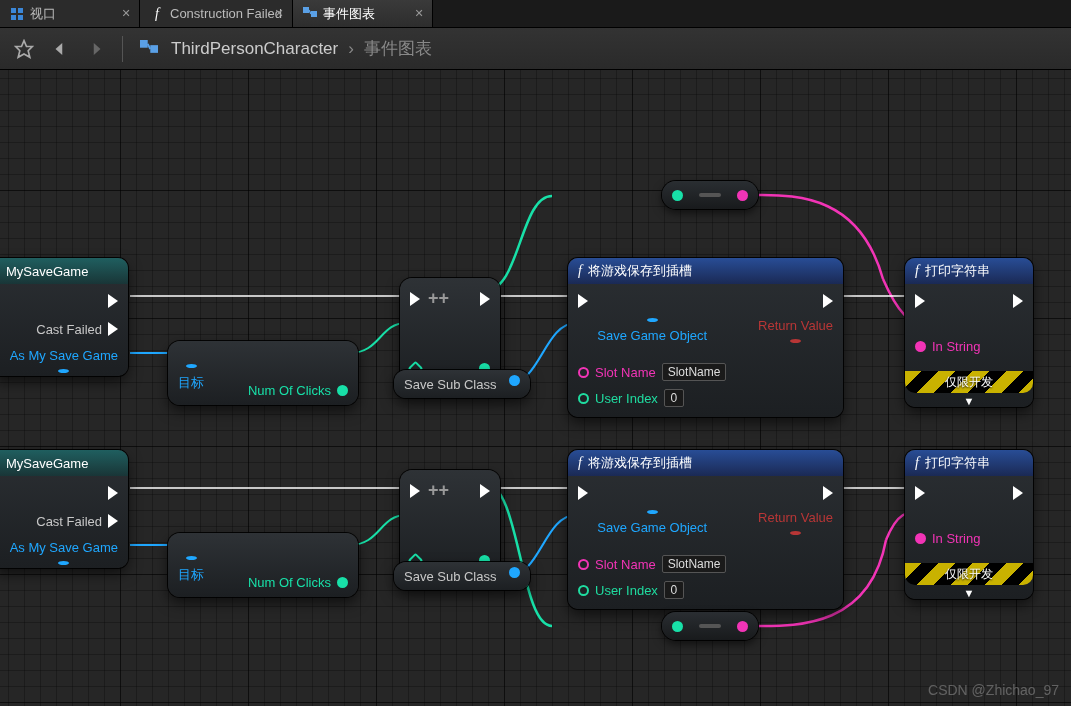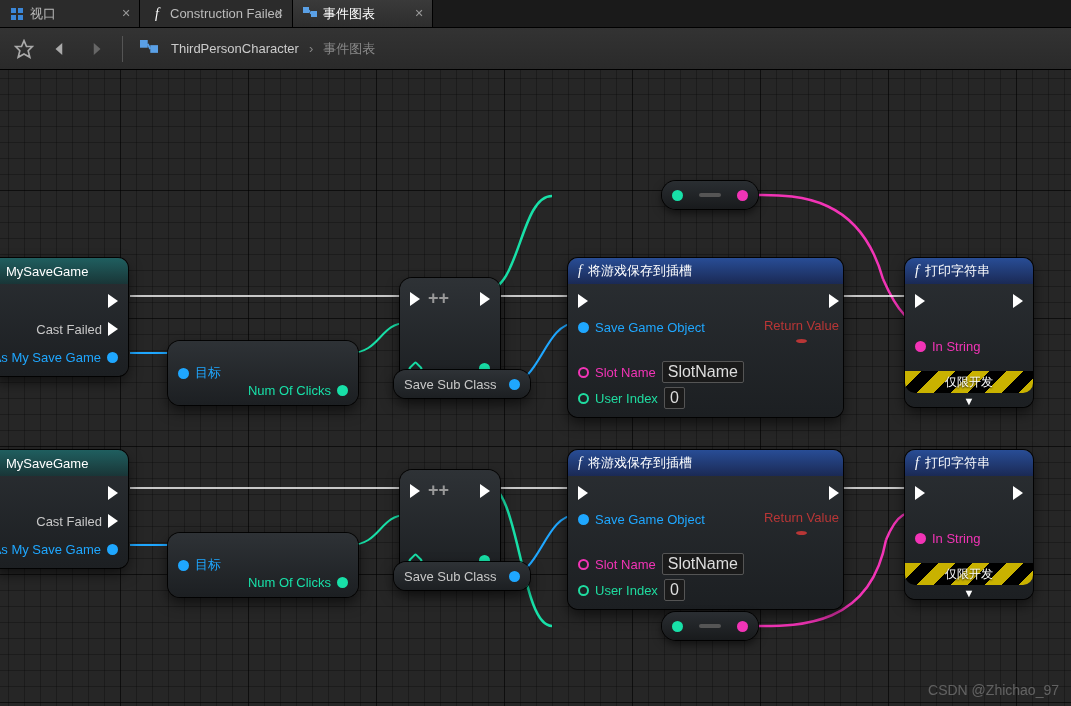--- a/index.html
+++ b/index.html
@@ -9,21 +9,21 @@
   .tabbar { height: 28px; background: #1a1a1a; display: flex; align-items: stretch; border-bottom: 1px solid #000; }
   .tab { display: flex; align-items: center; gap: 6px; padding: 0 10px; background: #2b2b2b; border-right: 1px solid #000; color: #bbb; min-width: 140px; position: relative; }
   .tab.active { background: linear-gradient(#3a3a3a,#2d2d2d); color: #fff; }
   .tab .close { position: absolute; right: 6px; top: 6px; width: 14px; height: 14px; color: #999; font-size: 11px; display:flex;align-items:center;justify-content:center;}
   .tab-icon { width: 14px; height: 14px; display:flex;align-items:center;justify-content:center; }
 
   
   .toolbar { height: 42px; background: linear-gradient(#333,#2a2a2a); display:flex; align-items:center; gap:8px; padding: 0 10px; border-bottom:1px solid #000; }
   .tbbtn { width: 28px; height: 28px; display:flex;align-items:center;justify-content:center; color:#888; }
   .tbdiv { width:1px; height:26px; background:#555; margin: 0 4px;}
-  .crumb { display:flex; align-items:center; gap:10px; color:#ccc; font-size:13px;}
+  .crumb { display:flex; align-items:center; gap:10px; color:#ccc; font-size:17px;}
   .crumb .cur { color:#888; }
   .crumb .sep { color:#888; }
 
   
   .canvas { position:absolute; left:0; top:70px; right:0; bottom:0;
     background-color:#262626;
     background-image:
       linear-gradient(rgba(0,0,0,0.5) 1px, transparent 1px),
       linear-gradient(90deg, rgba(0,0,0,0.5) 1px, transparent 1px),
       linear-gradient(rgba(0,0,0,0.25) 1px, transparent 1px),
@@ -40,22 +40,22 @@
     background: linear-gradient(rgba(40,80,160,0.9), rgba(20,40,100,0.7)); }
   .node .body { padding:8px 10px 10px; display:flex; gap:20px; }
   .col { display:flex; flex-direction:column; gap:8px; }
   .col.r { align-items:flex-end; }
   .pin { display:flex; align-items:center; gap:6px; height:18px; white-space:nowrap;}
   .pin .dot { width:11px; height:11px; border-radius:50%; border:2px solid; background:transparent;}
   .pin .dot.fill { background:currentColor; }
   .exec { width:0; height:0; border-top:7px solid transparent; border-bottom:7px solid transparent; border-left:10px solid #fff; }
   .exec.out { }
   .exec.in { }
-  .editbox { background:#1a1a1a; border:1px solid #555; color:#ddd; padding:1px 5px; font-size:16px; border-radius:2px; min-width:20px; text-align:center;}
-  .c-obj{color:#1fa7ff;} .c-green{color:#18e0a8;margin-top:34px;} .c-text{color:#f234b6;margin-top:19px;} .c-red{color:#b83636;flex-direction:column;} .c-int{color:#1fdca0;}
+  .editbox { background:#1a1a1a; border:1px solid #555; color:#ddd; padding:1px 5px; font-size:12px; border-radius:2px; min-width:20px; text-align:center;}
+  .c-obj{color:#1fa7ff;flex-direction:column;} .c-green{color:#18e0a8;margin-top:34px;} .c-text{color:#f234b6;margin-top:19px;} .c-red{color:#b83636;flex-direction:column;} .c-int{color:#1fdca0;}
 
   
   .compact { border-radius:12px; padding:6px 10px; background:linear-gradient(#2e3236,#1c1f22);
     box-shadow:0 0 0 1px rgba(0,0,0,0.9), 0 6px 14px rgba(0,0,0,0.6); display:flex; align-items:center; gap:12px; position:absolute; }
   .compact .cc { font-size:18px; font-weight:bold; color:#999;}
 
   .cast { position:absolute; border-radius:0 10px 10px 0; background:linear-gradient(#2b2f33,#1c1f22); box-shadow:0 0 0 1px rgba(0,0,0,0.9), 0 6px 14px rgba(0,0,0,0.6); padding-bottom:10px; width:132px;}
   .cast .hdr { border-radius:0 10px 0 0; background: linear-gradient(rgba(30,100,100,0.9), rgba(15,60,60,0.6)); height:26px; padding:0 10px; display:flex;align-items:center; color:#fff;}
   .cast .body { padding:8px 10px 0; display:flex; flex-direction:column; gap:10px; align-items:flex-end;}
 

